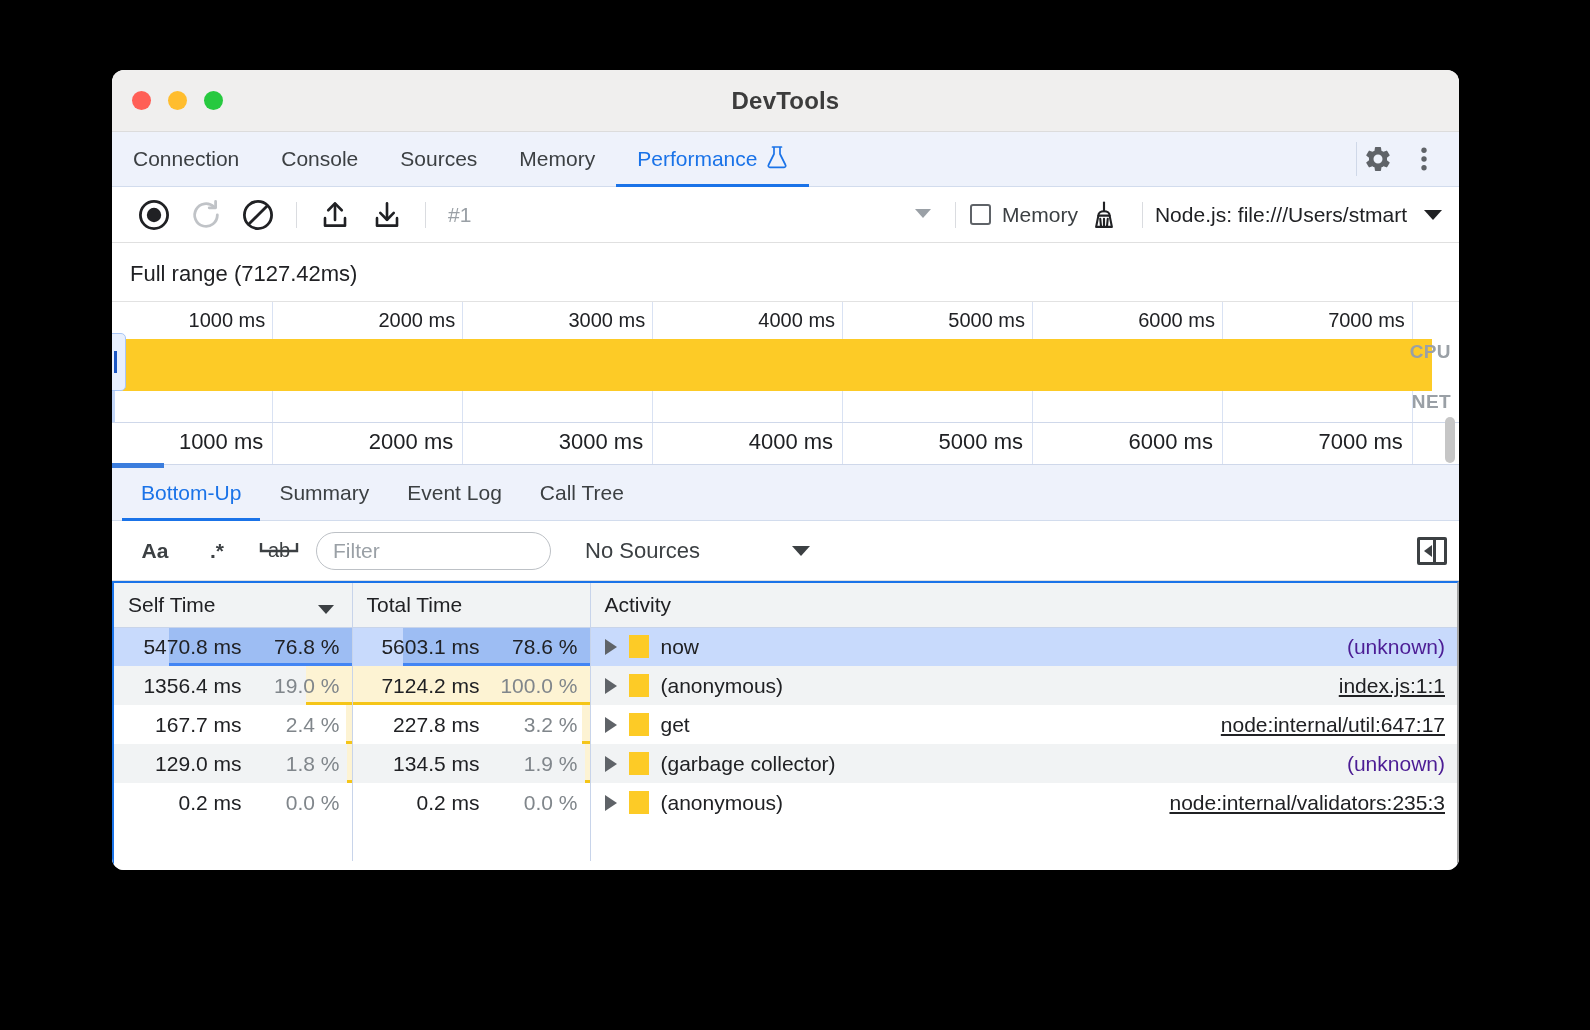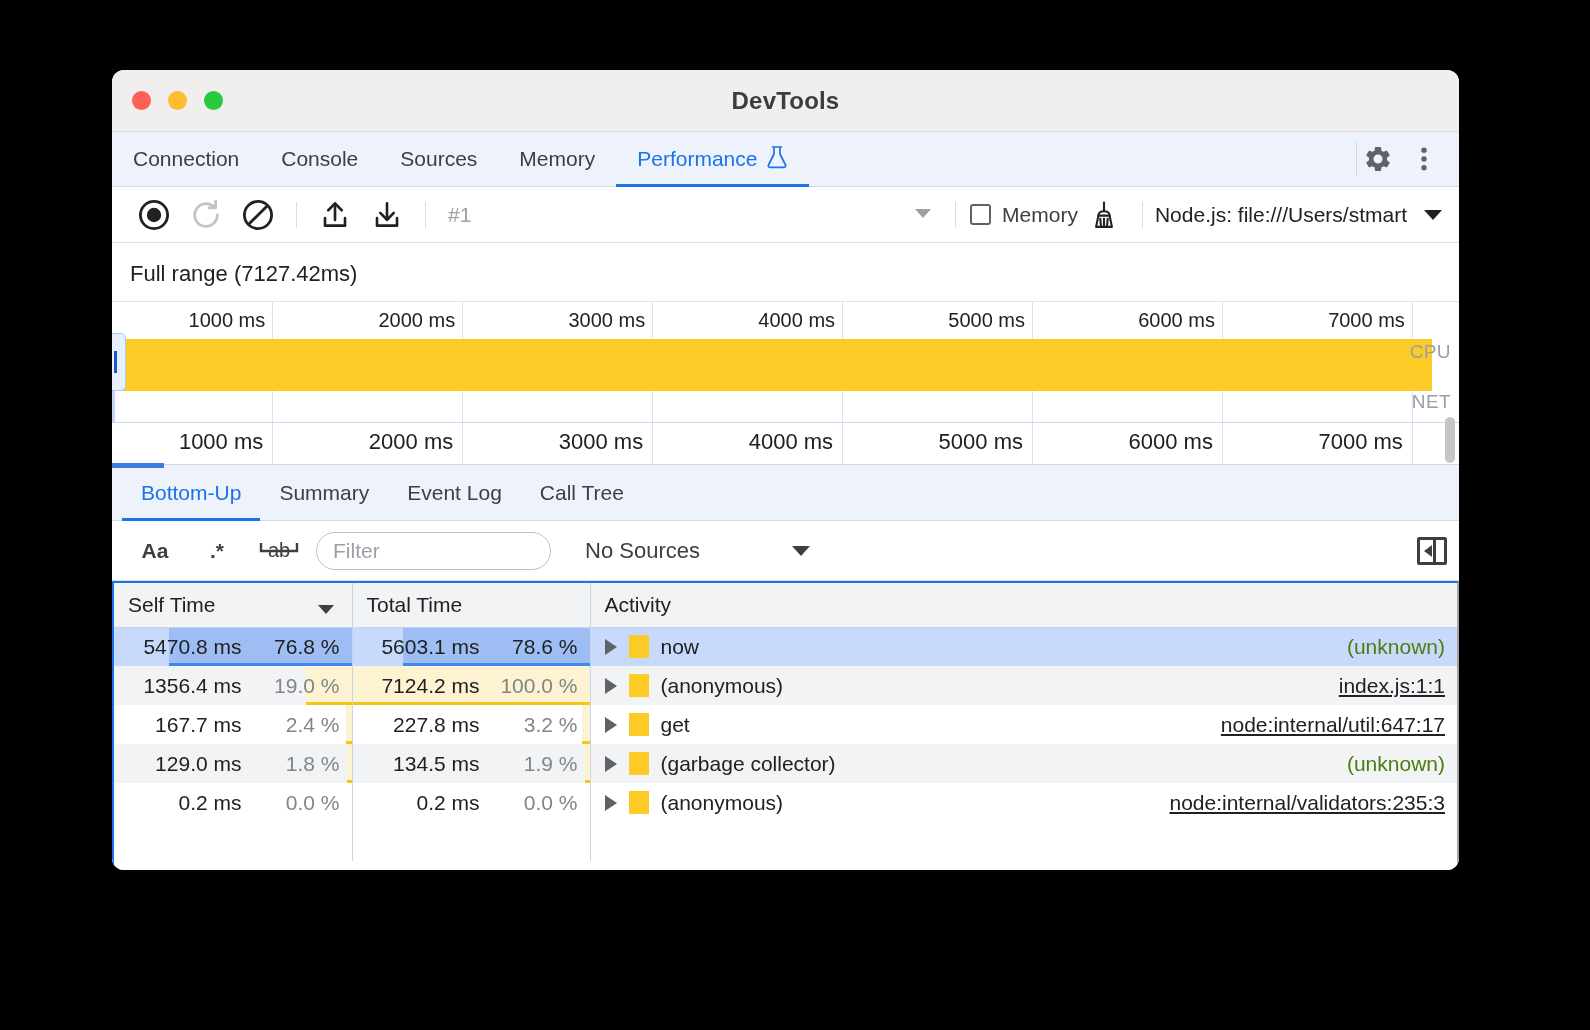--- a/index.html
+++ b/index.html
@@ -119,21 +119,21 @@
     font-size: 20px; color: #202124; white-space: nowrap;
   }
   .strips { position: relative; height: 84px; border-bottom: 1px solid #cfd8ea; }
   .grid-lines { position: absolute; inset: 0; }
   .grid-lines i {
     position: absolute; top: 0; bottom: 0; width: 1px; background: #d9e2f3;
   }
   .cpu-strip { position: absolute; left: 0; right: 0; top: 0; height: 52px; }
   .cpu-bar { position: absolute; left: 0; top: 0; height: 100%; background: #fdcb26; }
   .strip-label {
-    position: absolute; right: 8px; font-size: 19px; font-weight: normal;
+    position: absolute; right: 8px; font-size: 19px; font-weight: bold;
     color: #9aa0a6; letter-spacing: .4px;
   }
   .net-strip { position: absolute; left: 0; right: 0; top: 52px; height: 32px; }
   .sel-handle {
     position: absolute; width: 22px; height: 58px; top: -6px;
     background: #e8f0fe; border: 1px solid #a9c6f5; border-radius: 5px;
     display: flex; align-items: center; justify-content: center; z-index: 5;
   }
   .sel-handle i { width: 3px; height: 22px; background: #1a56c4; display: block; }
   .sel-edge {
@@ -236,21 +236,21 @@
     background: #fdf3d3; border-bottom: 3px solid #f5c518;
   }
   tr.row.selected .bar { background: #9dbdf3; border-bottom: 3px solid #4285f4; }
   .actcell { display: flex; align-items: center; height: 100%; padding: 0 12px 0 14px; gap: 12px; }
   .tri { width: 0; height: 0; border-top: 8px solid transparent; border-bottom: 8px solid transparent;
          border-left: 12px solid #5f6368; flex: 0 0 auto; }
   .swatch { width: 20px; height: 23px; background: #fdcb26; flex: 0 0 auto; }
   .actname { white-space: nowrap; overflow: hidden; }
   .act-flex { flex: 1; }
   .link { color: #202124; text-decoration: underline; white-space: nowrap; }
-  .nolink { color: #4d7c0f; white-space: nowrap; }
+  .nolink { color: #4c1d95; white-space: nowrap; }
   .filler-row td { height: 46px; border-right: 1px solid #c8d4ea; background: #fff; }
   .bottom-strip { flex: 0 0 6px; background: #fff; border-left: 2px solid #1a73e8; border-right: 2px solid #1a73e8; }
 </style>
 </head>
 <body>
 
 <div id="window">
 
   <div class="titlebar">
     <div class="lights">

